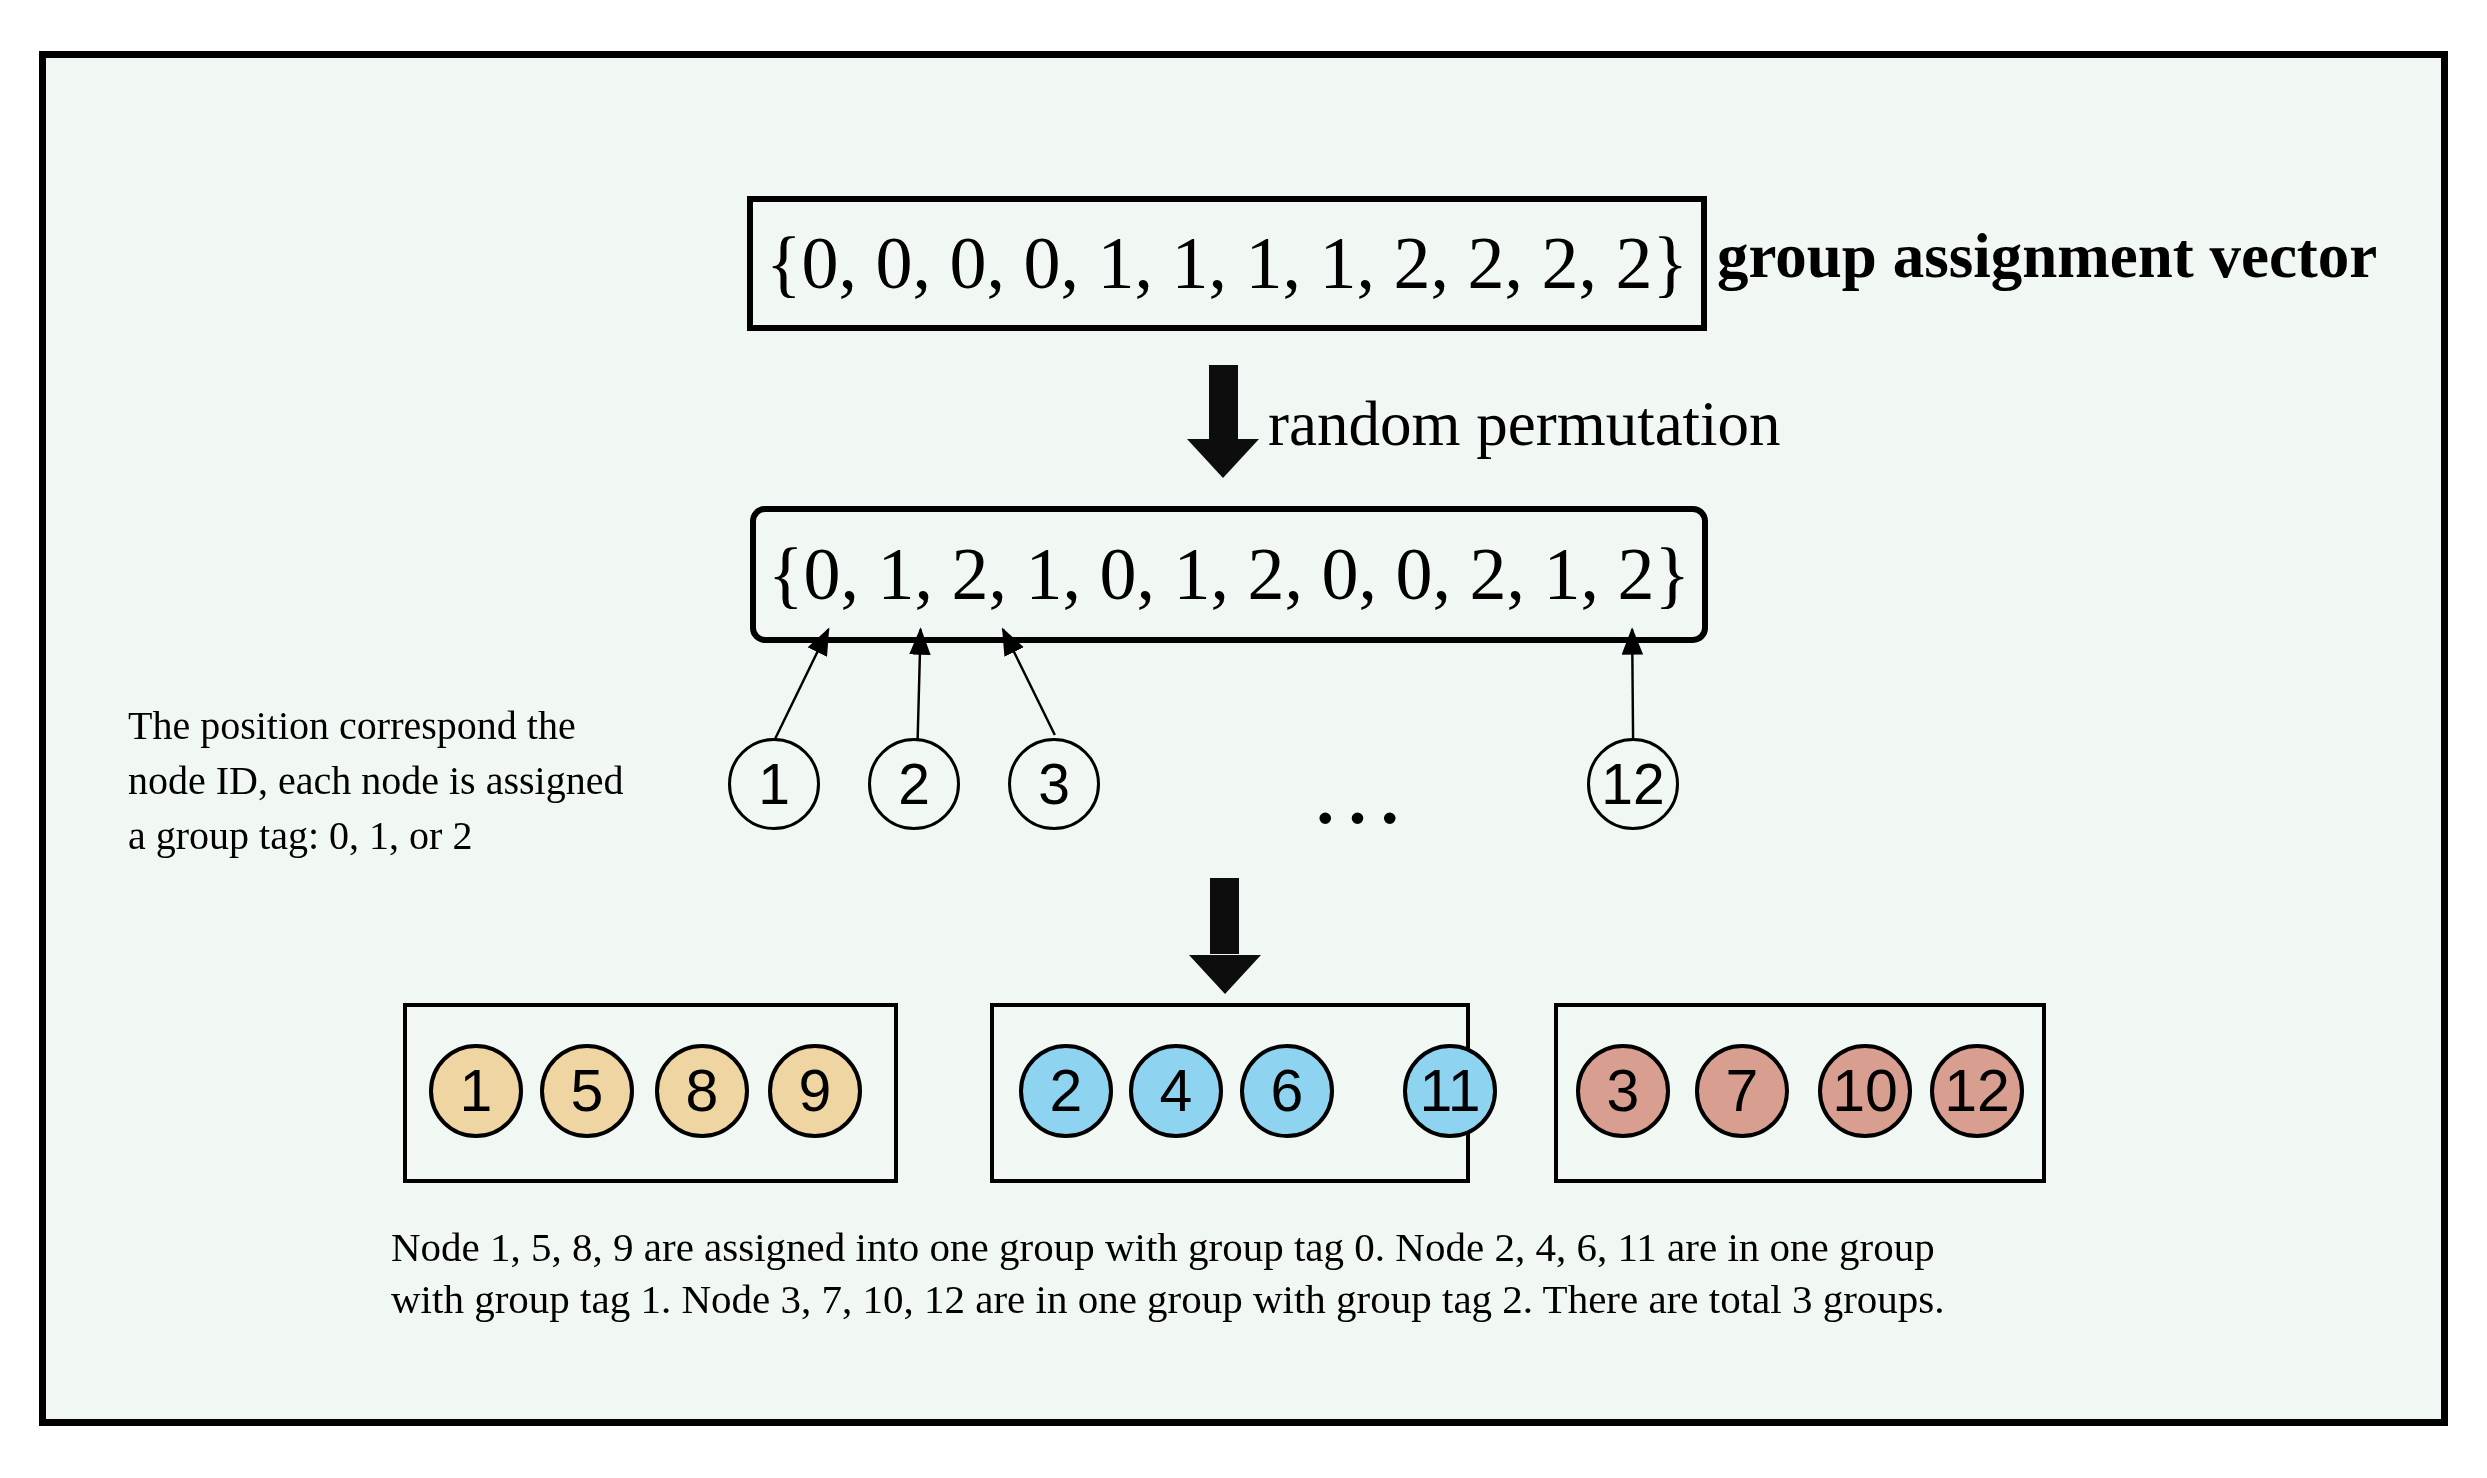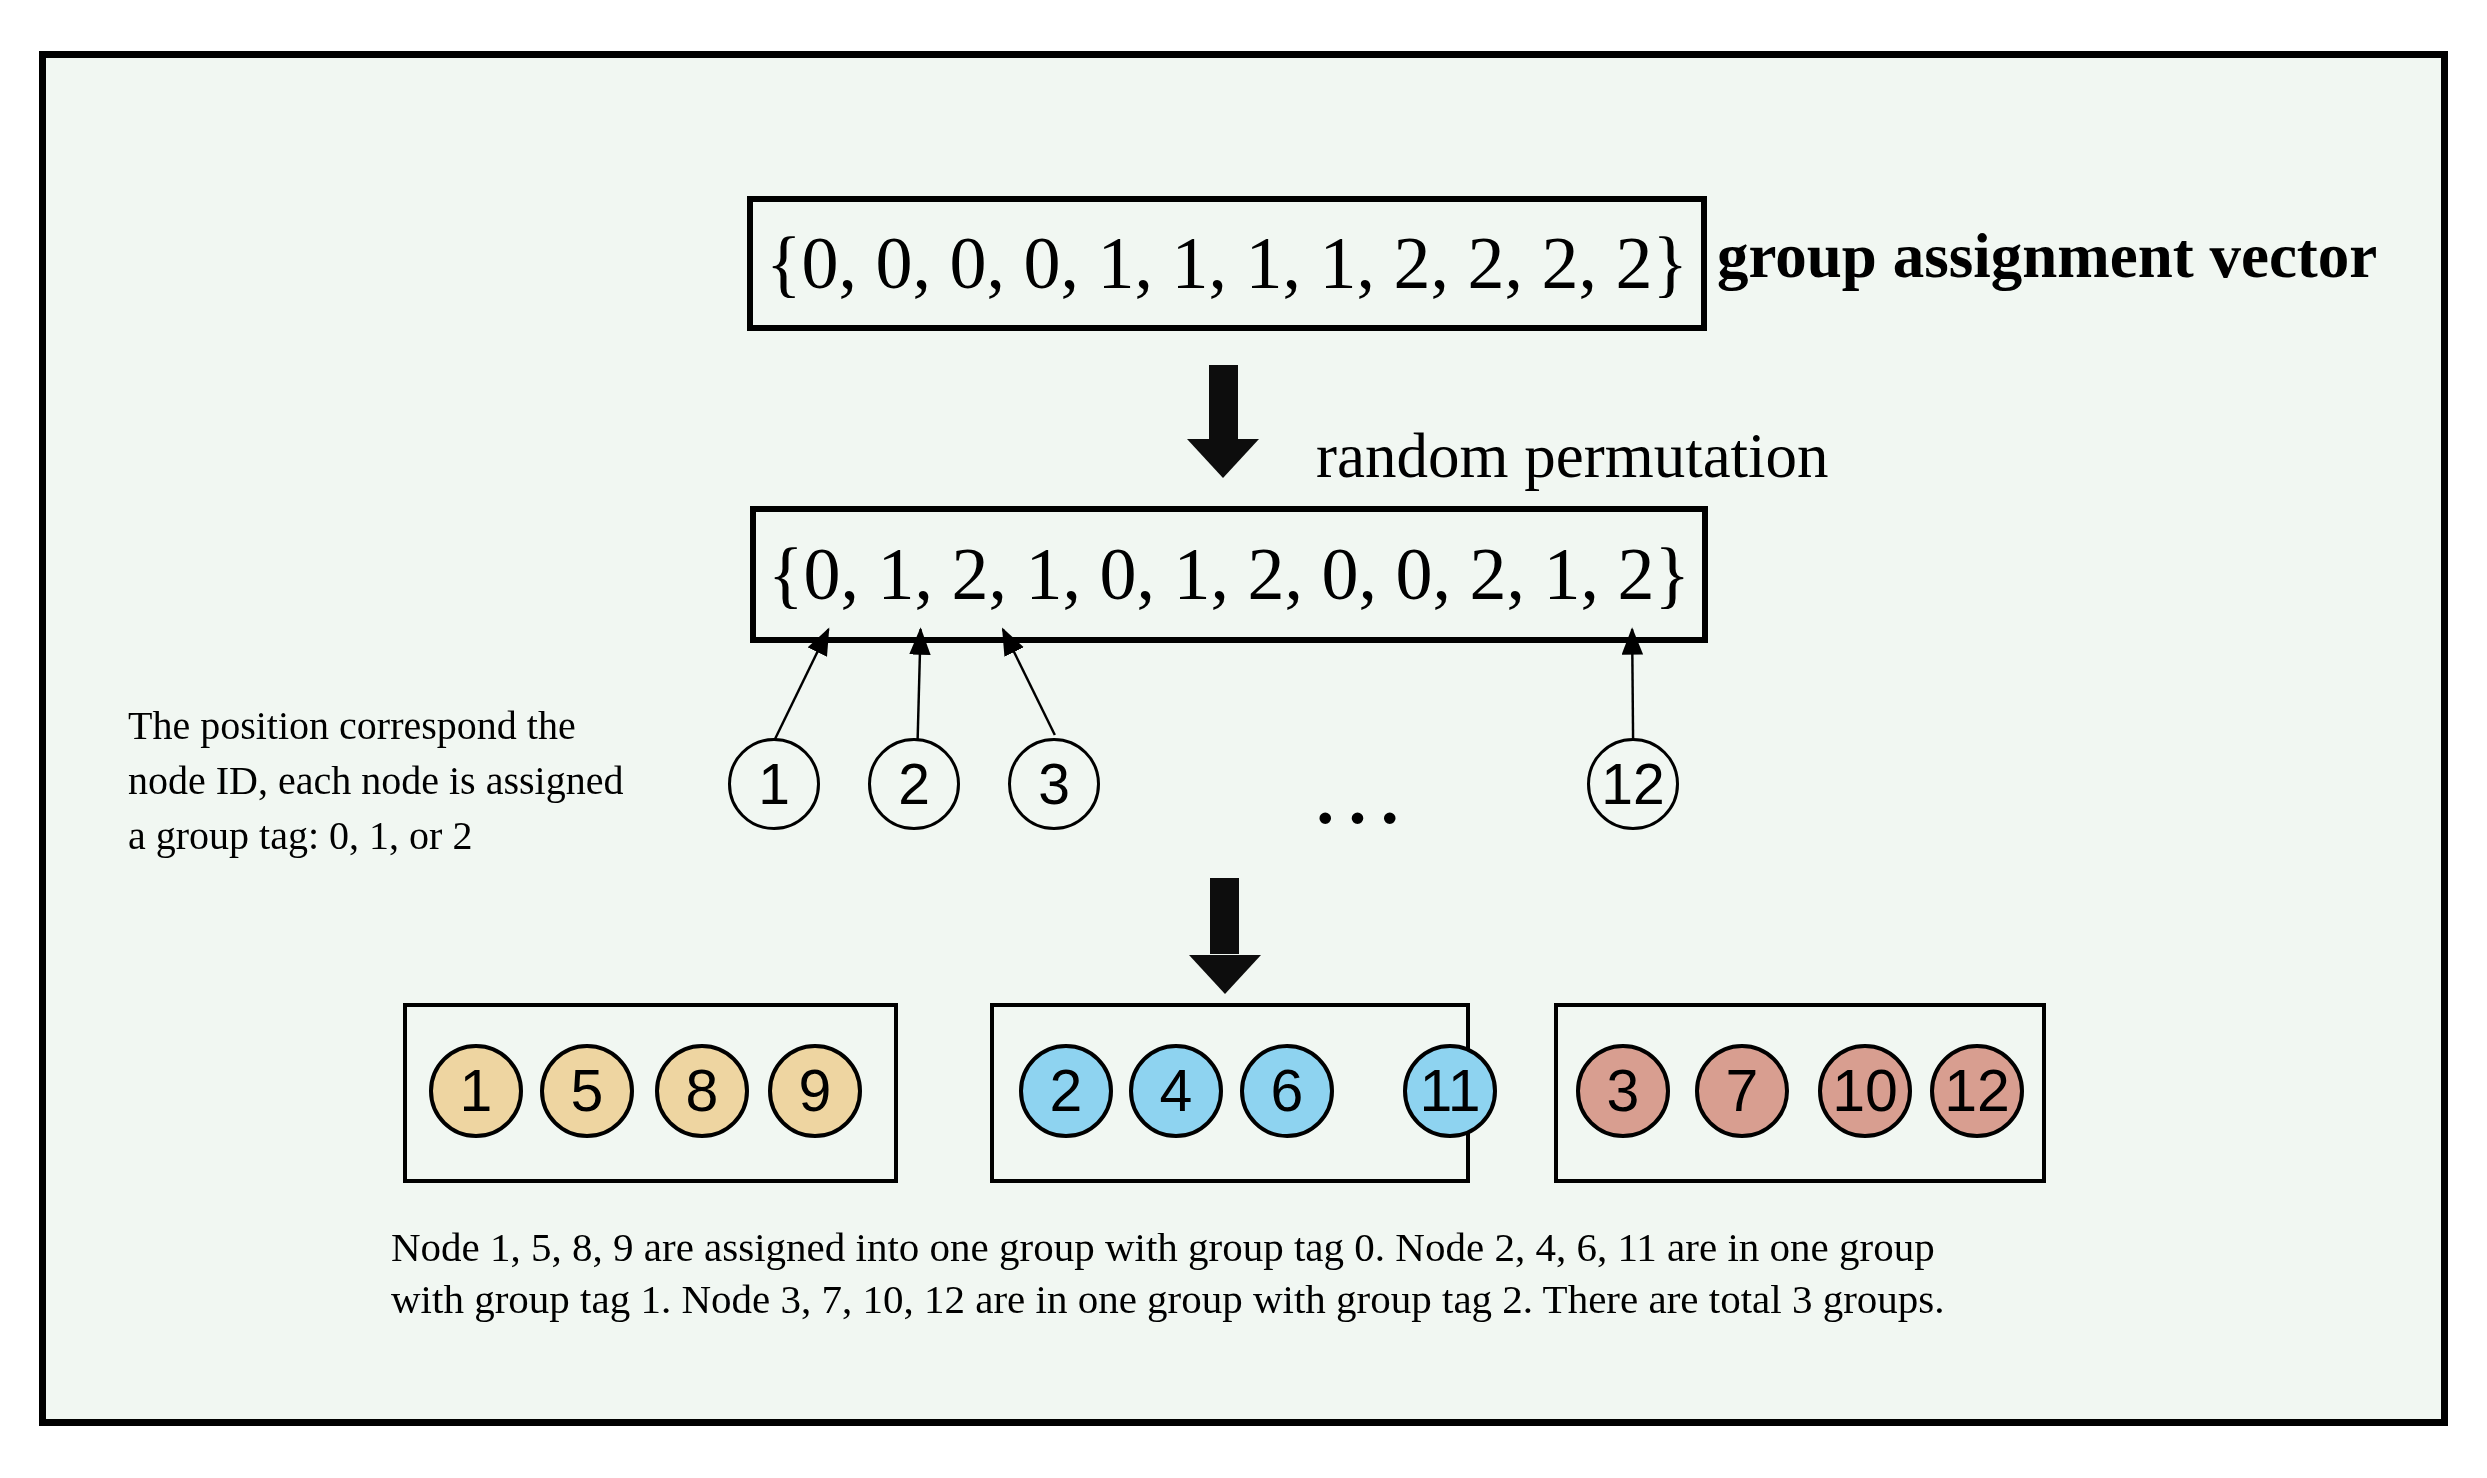--- a/index.html
+++ b/index.html
@@ -4,24 +4,24 @@
 <style>
   html,body { margin:0; padding:0; background:#ffffff; }
   #canvas { position:relative; width:2073px; height:1478px; background:#ffffff;
             font-family:"Liberation Serif", serif; color:#000; }
   .frame { position:absolute; left:39px; top:51px; width:2409px; height:1375px;
            border:7.8px solid #000; background:#f1f7f2; box-sizing:border-box; }
   .vector-box { position:absolute; border:6.9px solid #000; box-sizing:border-box;
                 display:flex; align-items:center; justify-content:center;
                 font-size:74px; background:#f1f7f2; white-space:nowrap; }
   #vector-box-1 { left:747px; top:196px; width:960px; height:135px; }
-  #vector-box-2 { left:750px; top:506px; width:958px; height:137px; }
+  #vector-box-2 { left:750px; top:506px; width:958px; height:137px;border-radius:15px; }
   .side-label { position:absolute; font-size:63px; line-height:69px; white-space:nowrap; }
   #label-group-assignment { left:1717px; top:222px;font-weight:bold; }
-  #label-random-permutation { left:1316px; top:390px;margin-top:32px; }
+  #label-random-permutation { left:1268px; top:390px; }
   .big-arrow-shaft { position:absolute; width:29px; background:#0d0d0d; }
   #arrow1-shaft { left:1209px; top:365px; height:74px; }
   #arrow2-shaft { left:1210px; top:878px; height:76px; }
   .big-arrow-head { position:absolute; width:0; height:0;
       border-left:36px solid transparent; border-right:36px solid transparent;
       border-top:39px solid #0d0d0d; }
   #arrow1-head { left:1187px; top:439px; }
   #arrow2-head { left:1189px; top:955px; }
   #pointer-svg { position:absolute; left:0; top:0; width:2488px; height:1478px; pointer-events:none; }
   .node-circle { position:absolute; border-radius:50%; box-sizing:border-box;

